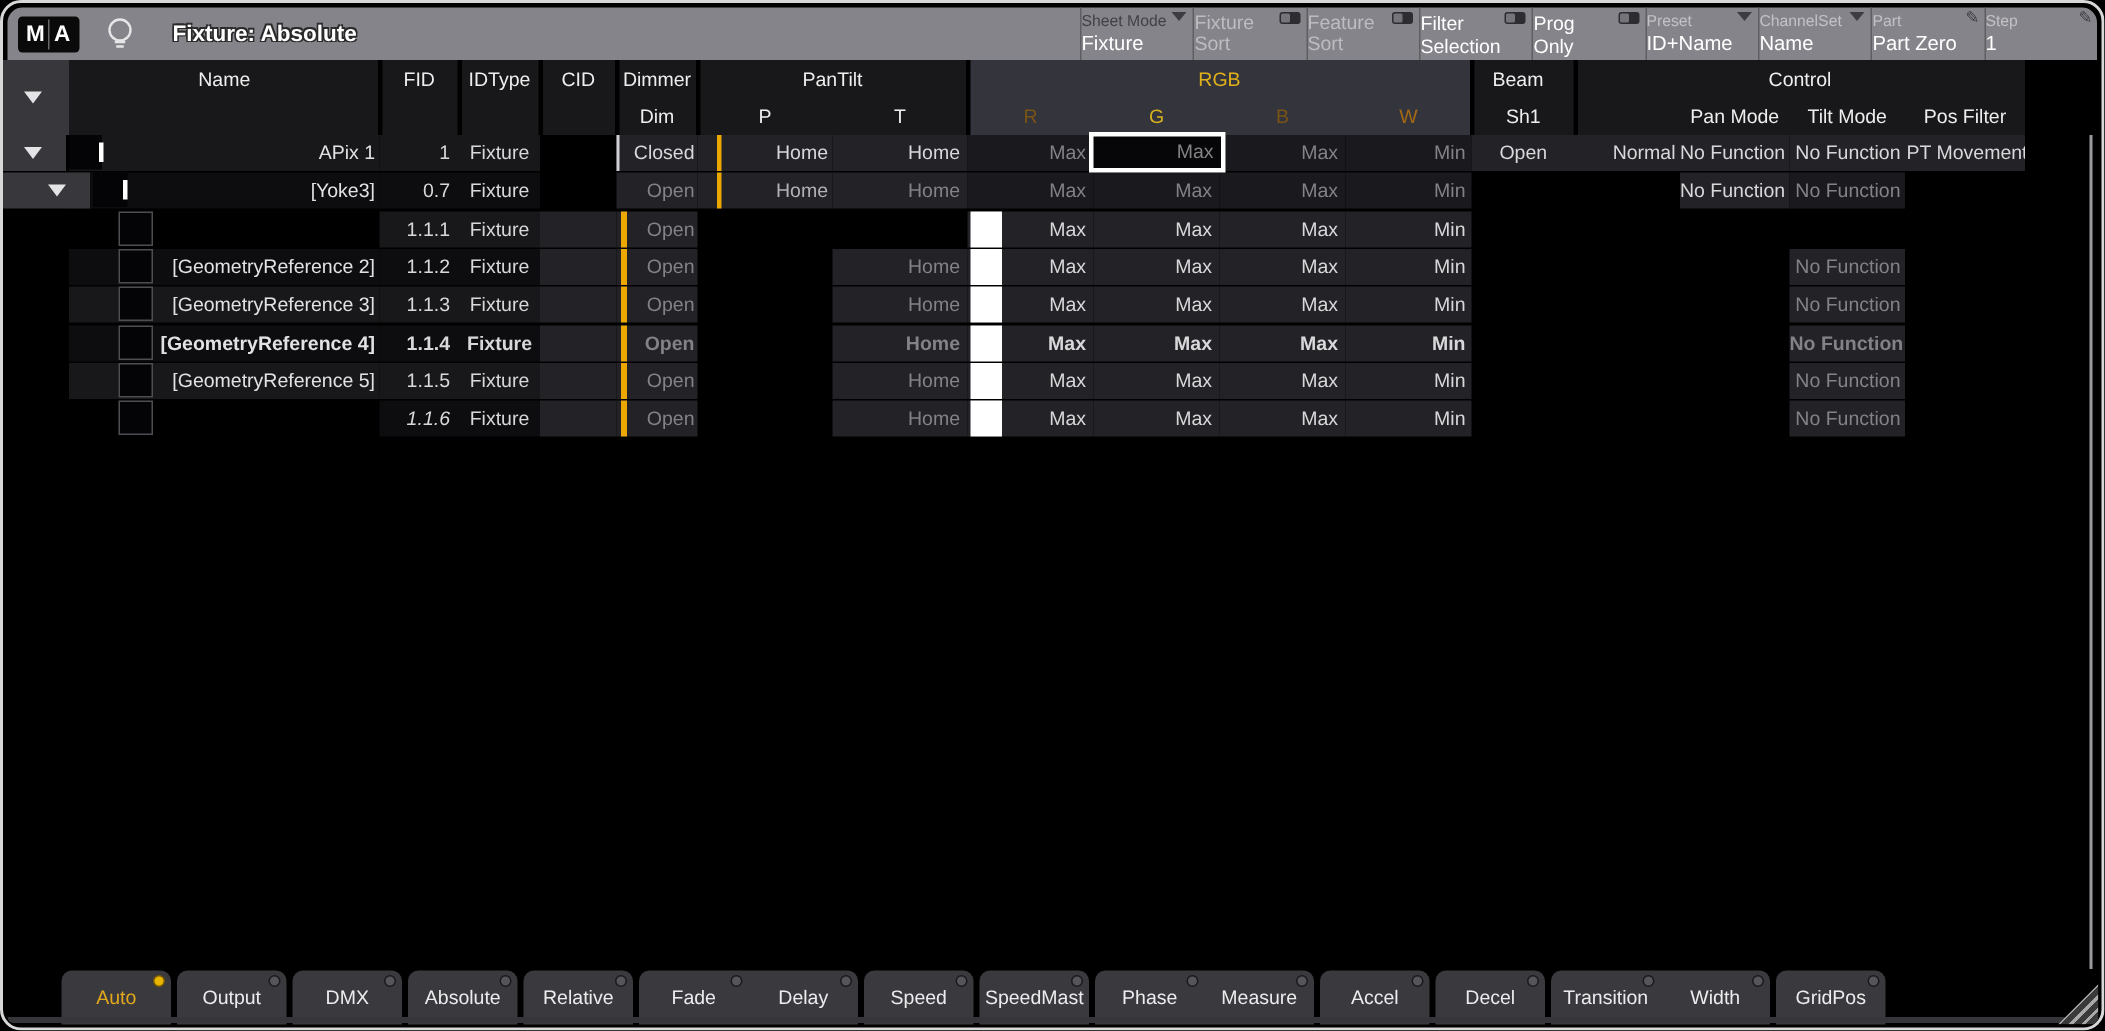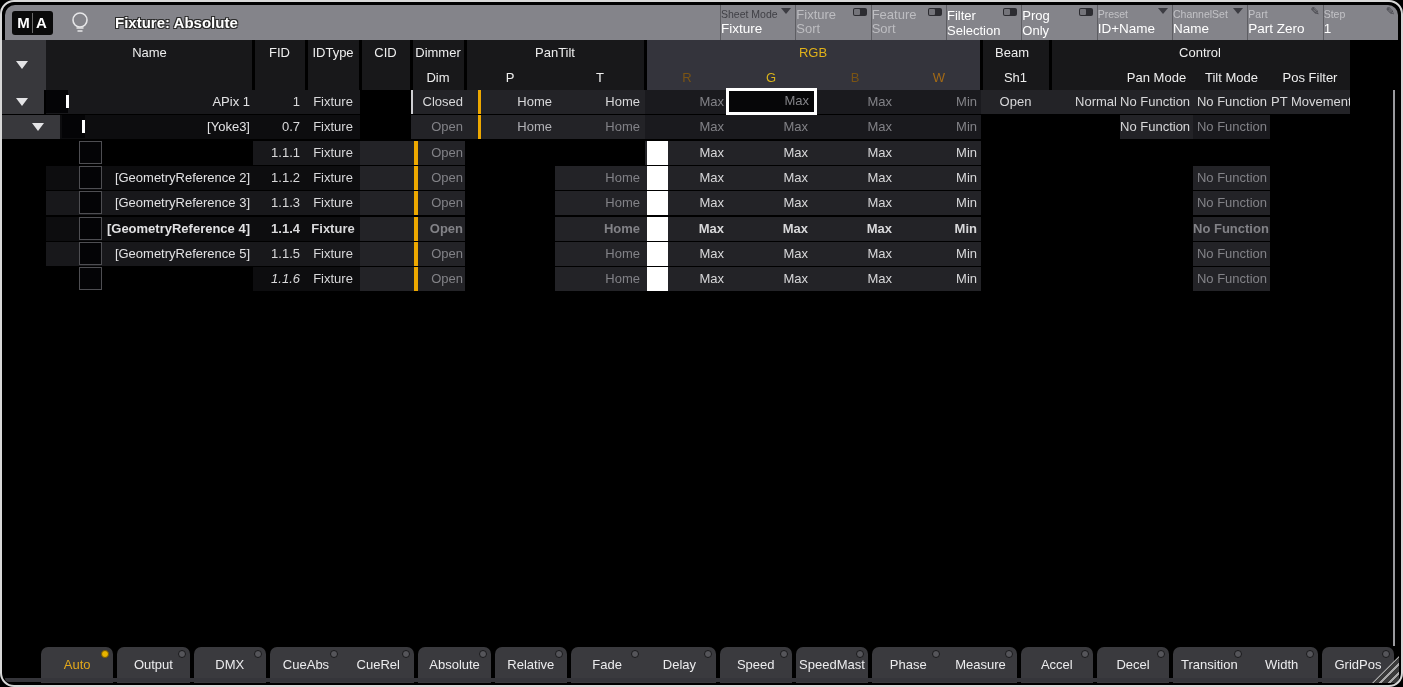--- a/index.html
+++ b/index.html
@@ -340,24 +340,20 @@
       <div class="tabblock">
         <div class="tab active">Auto<div class="dot"></div></div>
       </div>
       <div class="tabblock">
         <div class="tab">Output<div class="dot"></div></div>
       </div>
       <div class="tabblock">
         <div class="tab">DMX<div class="dot"></div></div>
       </div>
       <div class="tabblock">
-        <div class="tab">CueAbs<div class="dot"></div></div>
-        <div class="tab">CueRel<div class="dot"></div></div>
-      </div>
-      <div class="tabblock">
         <div class="tab">Absolute<div class="dot"></div></div>
       </div>
       <div class="tabblock">
         <div class="tab">Relative<div class="dot"></div></div>
       </div>
       <div class="tabblock">
         <div class="tab">Fade<div class="dot"></div></div>
         <div class="tab">Delay<div class="dot"></div></div>
       </div>
       <div class="tabblock">

